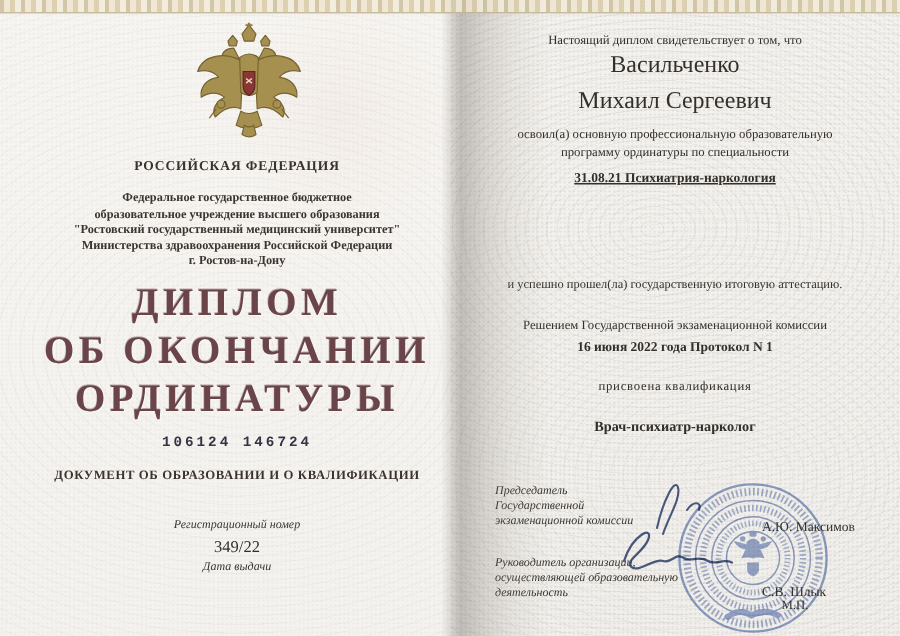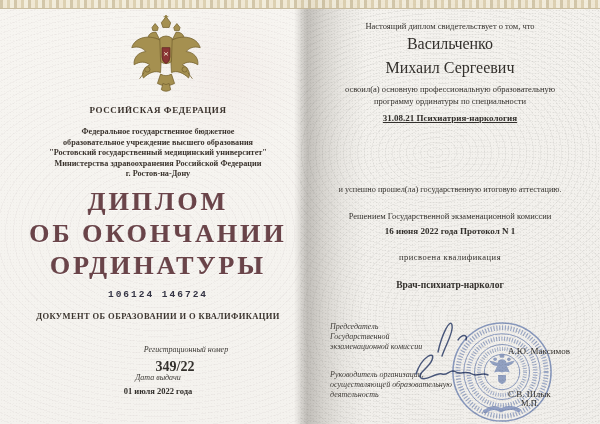--- a/index.html
+++ b/index.html
@@ -42,22 +42,22 @@
   
   #coat-of-arms{position:absolute;left:127px;top:15px;}
   #country{top:105px;font-size:9px;font-weight:bold;letter-spacing:0.6px;color:#3a322c;}
   .inst{font-size:8.2px;font-weight:bold;color:#3b342e;}
   .title-line{
     font-size:26px;font-weight:bold;letter-spacing:3px;color:#6a4449;
     text-shadow:0.6px 0.6px 0 rgba(255,255,255,0.55), -0.4px -0.4px 0 rgba(60,30,35,0.35);
   }
   #serial{top:289px;font-family:"Liberation Mono",monospace;font-size:9.5px;font-weight:bold;letter-spacing:2px;color:#343444;}
   #doc-type{top:311px;font-size:8.5px;font-weight:bold;letter-spacing:0.4px;color:#3b342e;}
-  #reg-label{top:345px;font-size:8px;margin-left:28px;}
-  #reg-number{top:359px;font-size:14px;font-weight:bold;margin-left:17px;}
+  #reg-label{top:345px;font-size:8px;}
+  #reg-number{top:359px;font-size:11px;font-weight:normal;}
   #date-label{top:373px;font-size:8px;}
   #issue-date{top:386px;font-size:8.5px;font-weight:bold;}
   
   #intro{top:21px;}
   #surname{top:35px;font-size:16px;}
   #given-names{top:59px;font-size:16px;}
   #prog1{top:84px;} #prog2{top:96px;}
   #specialty{top:113px;font-size:9px;font-weight:bold;text-decoration:underline;}
   #attestation{top:185px;font-size:8.3px;}
   #commission{top:211px;}
@@ -123,21 +123,20 @@
     <div class="line title-line" style="top:187px">ДИПЛОМ</div>
     <div class="line title-line" style="top:219px">ОБ ОКОНЧАНИИ</div>
     <div class="line title-line" style="top:251px">ОРДИНАТУРЫ</div>
 
     <div id="serial" class="line">106124 146724</div>
     <div id="doc-type" class="line">ДОКУМЕНТ ОБ ОБРАЗОВАНИИ И О КВАЛИФИКАЦИИ</div>
 
     <div id="reg-label" class="line ital">Регистрационный номер</div>
     <div id="reg-number" class="line">349/22</div>
     <div id="date-label" class="line ital">Дата выдачи</div>
-    <div id="issue-date" class="line">01 июля 2022 года</div>
   </div>
 
   <div id="right-page" class="page">
 
     <div id="intro" class="line small">Настоящий диплом свидетельствует о том, что</div>
     <div id="given-names" class="line">Михаил Сергеевич</div>
     <div id="surname" class="line">Васильченко</div>
 
     <div id="prog1" class="line small">освоил(а) основную профессиональную образовательную</div>
     <div id="prog2" class="line small">программу ординатуры по специальности</div>

